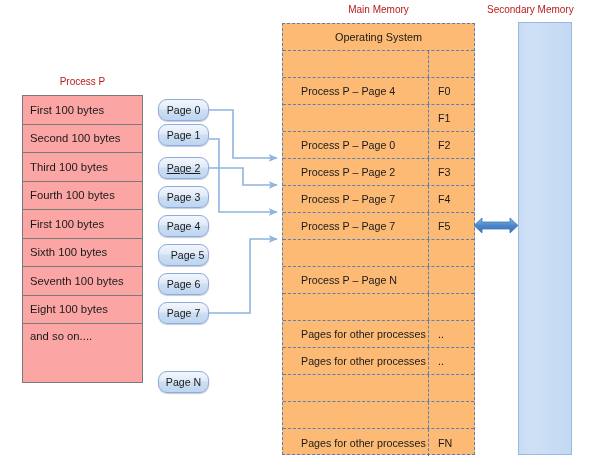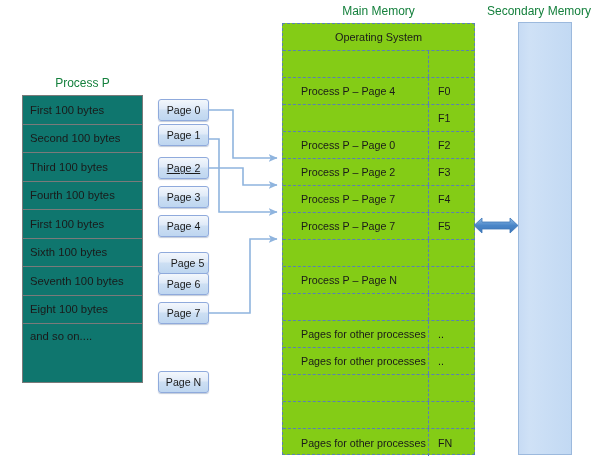--- a/index.html
+++ b/index.html
@@ -11,33 +11,33 @@
     width: 600px; height: 466px;
     position: relative;
     overflow: hidden;
     font-family: "Liberation Sans", sans-serif;
     color: #1a1a1a;
   }
   #canvas { position: absolute; left: 0; top: 0; width: 600px; height: 466px; }
 
   .ttl {
     position: absolute;
-    font-size: 12px;
-    color: #15803d;
+    font-size: 10px;
+    color: #b91c1c;
     white-space: nowrap;
     text-align: center;
   }
 
   
   #proc-table {
     position: absolute;
     left: 22px; top: 95px;
     width: 121px; height: 288px;
     border: 1.3px solid #7a7a7a;
-    background: #0f766e;
+    background: #fca5a5;
     box-sizing: border-box;
   }
   #proc-table .prow {
     height: 28.5px;
     border-bottom: 1.3px solid #7a7a7a;
     box-sizing: border-box;
     display: flex;
     align-items: center;
     padding-left: 7px;
     font-size: 11.3px;
@@ -45,35 +45,35 @@
   }
   #proc-table .prow.last { border-bottom: none; height: 60px; align-items: flex-start; padding-top: 6px; }
 
   
   .pgbox {
     position: absolute;
     left: 158px;
     width: 51px; height: 22px;
     box-sizing: border-box;
     border: 1px solid #8faadc;
-    border-radius: 3px;
+    border-radius: 9px;
     background: linear-gradient(to bottom, #f3f7fc 0%, #dfeaf8 45%, #cddff3 50%, #bed6f0 100%);
     box-shadow: 0 1px 1px rgba(120,140,170,0.45);
     font-size: 10.6px;
     display: flex; align-items: center; justify-content: center;
     white-space: nowrap;
   }
 
   
   #mm-table {
     position: absolute;
     left: 282px; top: 23px;
     width: 193px; height: 432px;
     box-sizing: border-box;
-    background: #84cc16;
+    background: #fdba74;
     border: 1px dashed #5b7fb5;
   }
   #mm-table .mrow {
     display: flex;
     box-sizing: border-box;
     border-bottom: 1px dashed #5b7fb5;
     height: 27px;
   }
   #mm-table .mrow.lastrow { border-bottom: none; }
   #mm-table .mc-left {
@@ -133,21 +133,21 @@
     <div class="prow">Seventh 100 bytes</div>
     <div class="prow">Eight 100 bytes</div>
     <div class="prow last">and so on....</div>
   </div>
 
   <div class="pgbox" style="top:99px;">Page 0</div>
   <div class="pgbox" style="top:124px;">Page 1</div>
   <div class="pgbox" style="top:157px;text-decoration:underline;">Page 2</div>
   <div class="pgbox" style="top:186px;">Page 3</div>
   <div class="pgbox" style="top:215px;">Page 4</div>
-  <div class="pgbox" style="top:252px;padding-left:8px;">Page 5</div>
+  <div class="pgbox" style="top:244px;padding-left:8px;">Page 5</div>
   <div class="pgbox" style="top:273px;">Page 6</div>
   <div class="pgbox" style="top:302px;">Page 7</div>
   <div class="pgbox" style="top:371px;">Page N</div>
 
   <div id="mm-table">
     <div class="mrow os">
       <div class="os-cell">Operating System</div>
     </div>
     <div class="mrow">
       <div class="mc-left"></div>

